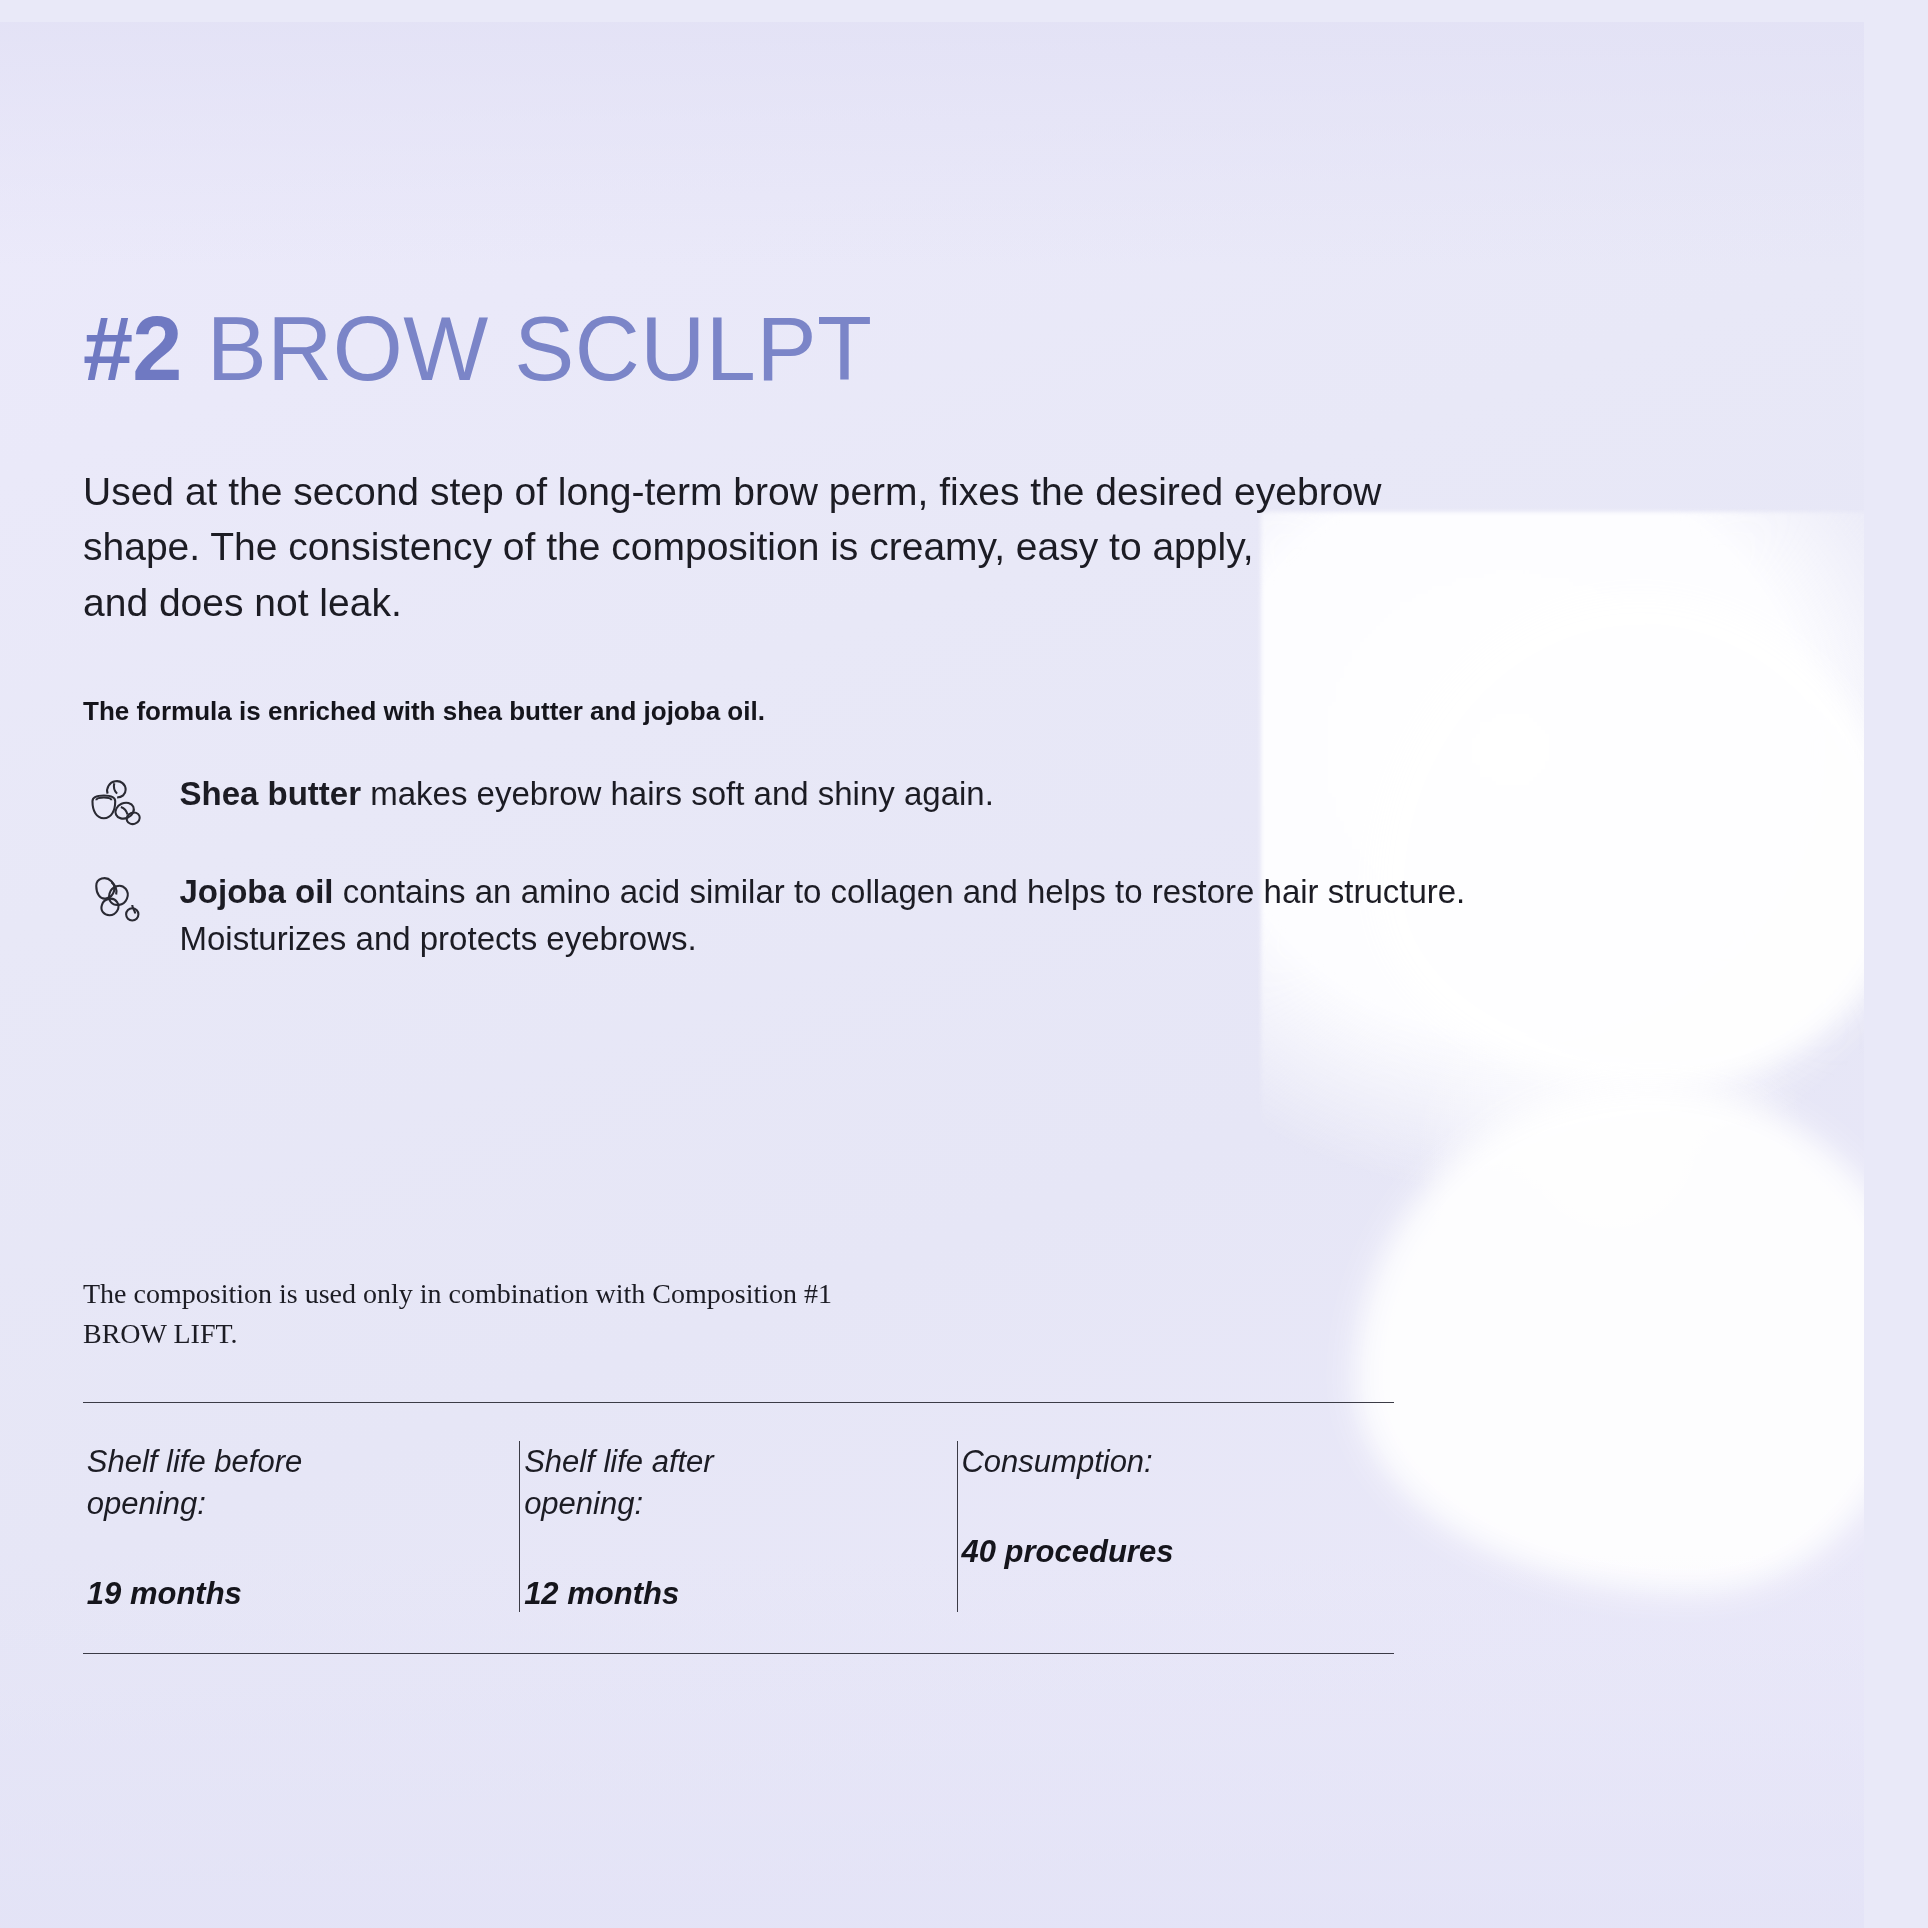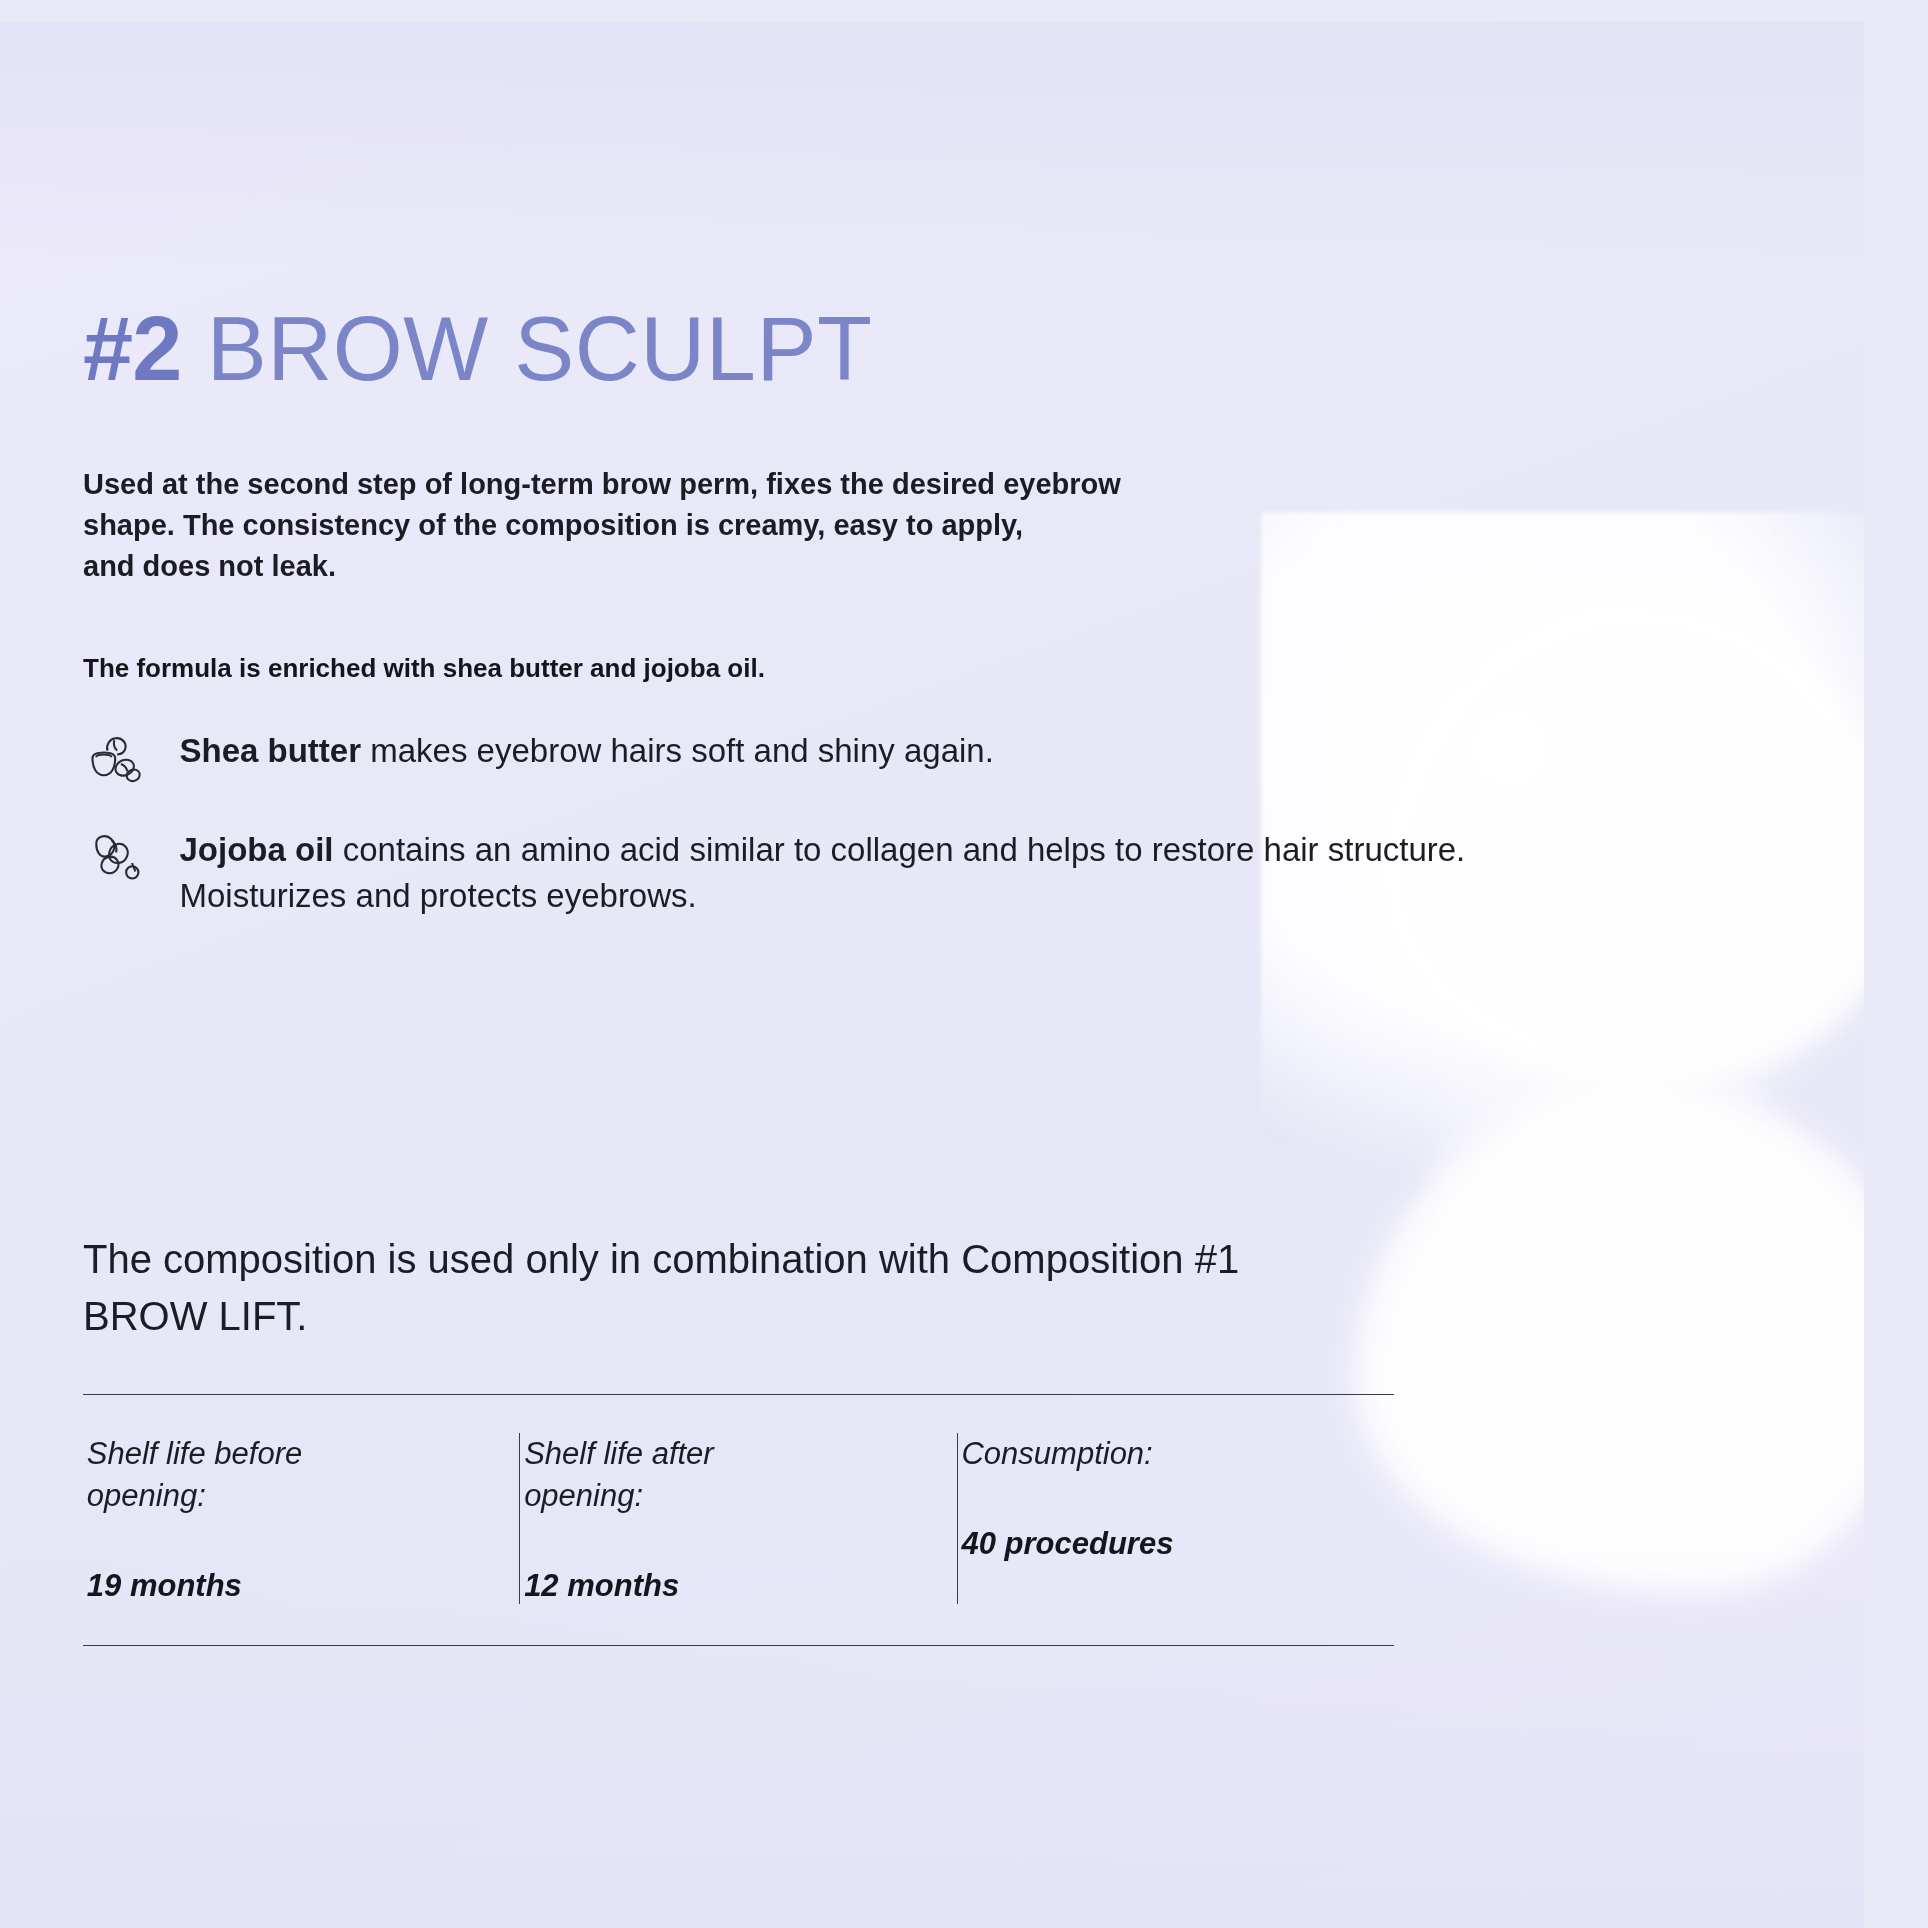--- a/index.html
+++ b/index.html
@@ -99,24 +99,24 @@
     white-space: nowrap;
   }
   .title .num {
     font-weight: 800;
     color: #6f79c2;
     letter-spacing: -0.9px;
   }
 
   
   .intro {
-    font-size: 29px;
+    font-size: 39px;
     line-height: 1.42;
     color: #1c1c24;
-    font-weight: 700;
+    font-weight: 400;
     max-width: 1770px;
     margin: 0 0 66px 0;
   }
   .intro .ln { display: block; }
 
   
   .formula-heading {
     font-size: 26px;
     font-weight: 700;
     color: #15151c;
@@ -142,24 +142,25 @@
     line-height: 1.42;
     color: #1c1c24;
     max-width: 1412px;
     padding-top: 3.8px;
   }
   .ing-text b { font-weight: 700; }
 
   
   .note {
     margin-top: 311px;
-    font-size: 40px;
+    font-size: 28px;
     line-height: 1.42;
     color: #1c1c24;
     max-width: 1318px;
+    font-family: Liberation Serif, serif;
   }
   .note .ln { display: block; }
 
   
   .specs {
     margin-top: 49px;
     width: 1311px;
     border-top: 1.9px solid #3b3b46;
     border-bottom: 1.9px solid #3b3b46;
     display: flex;

